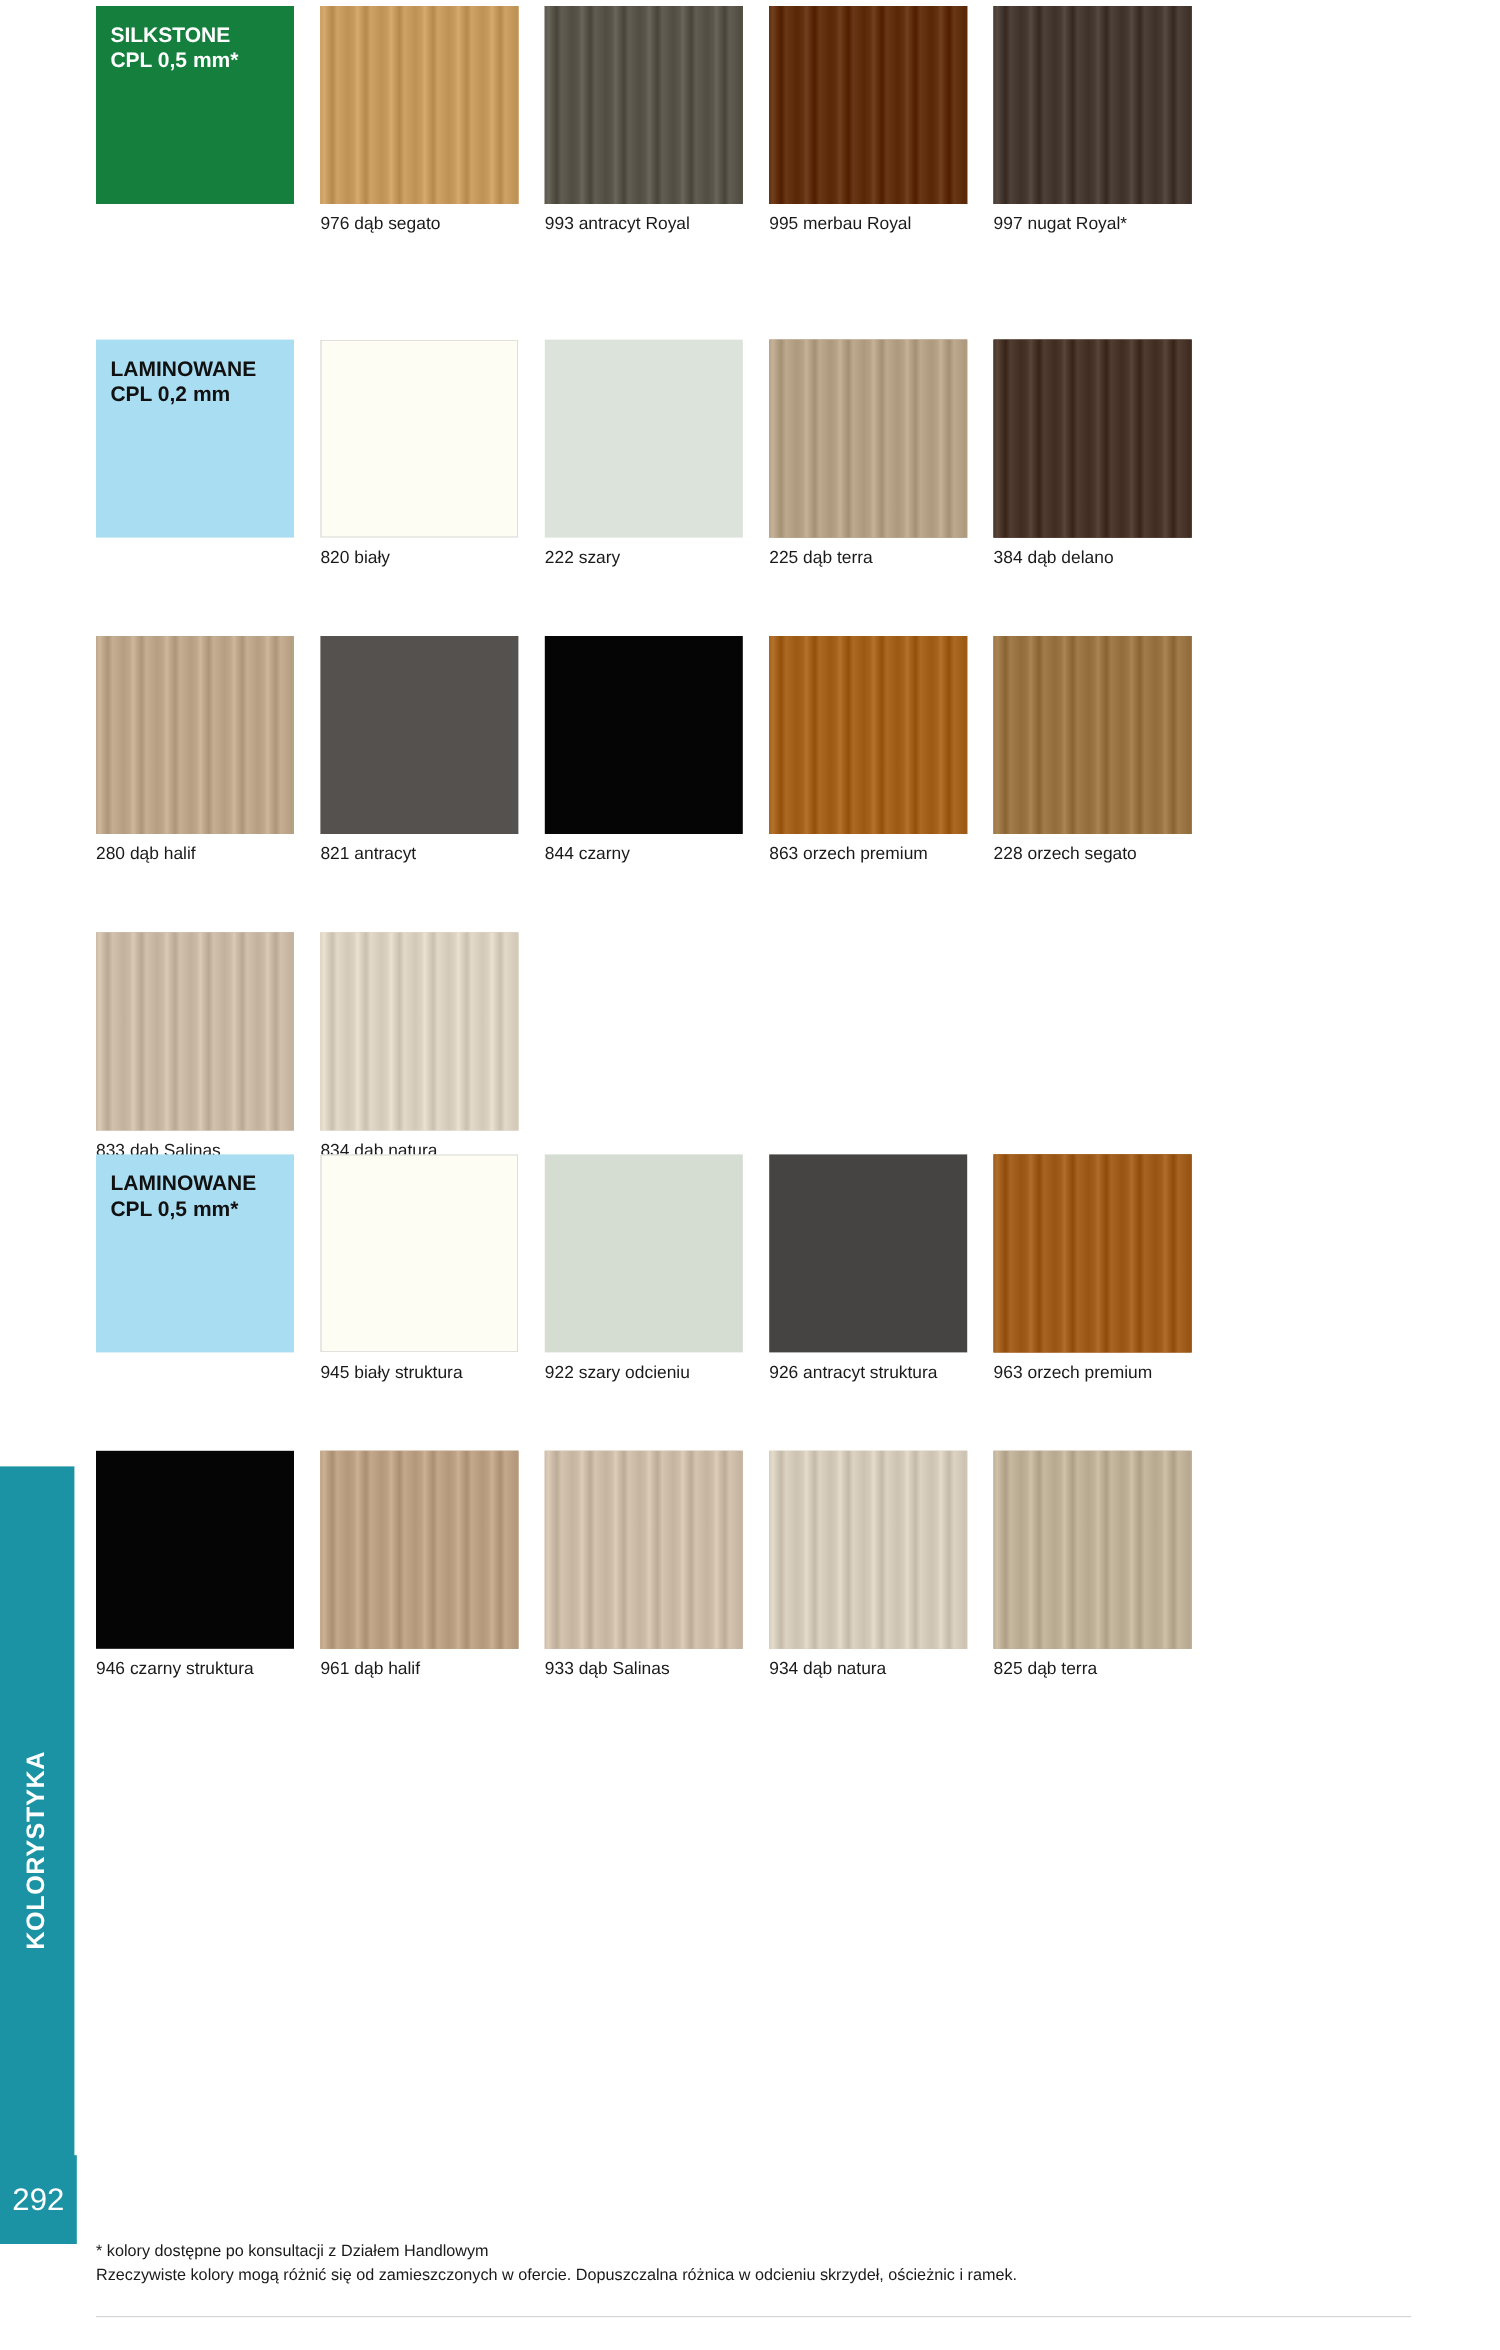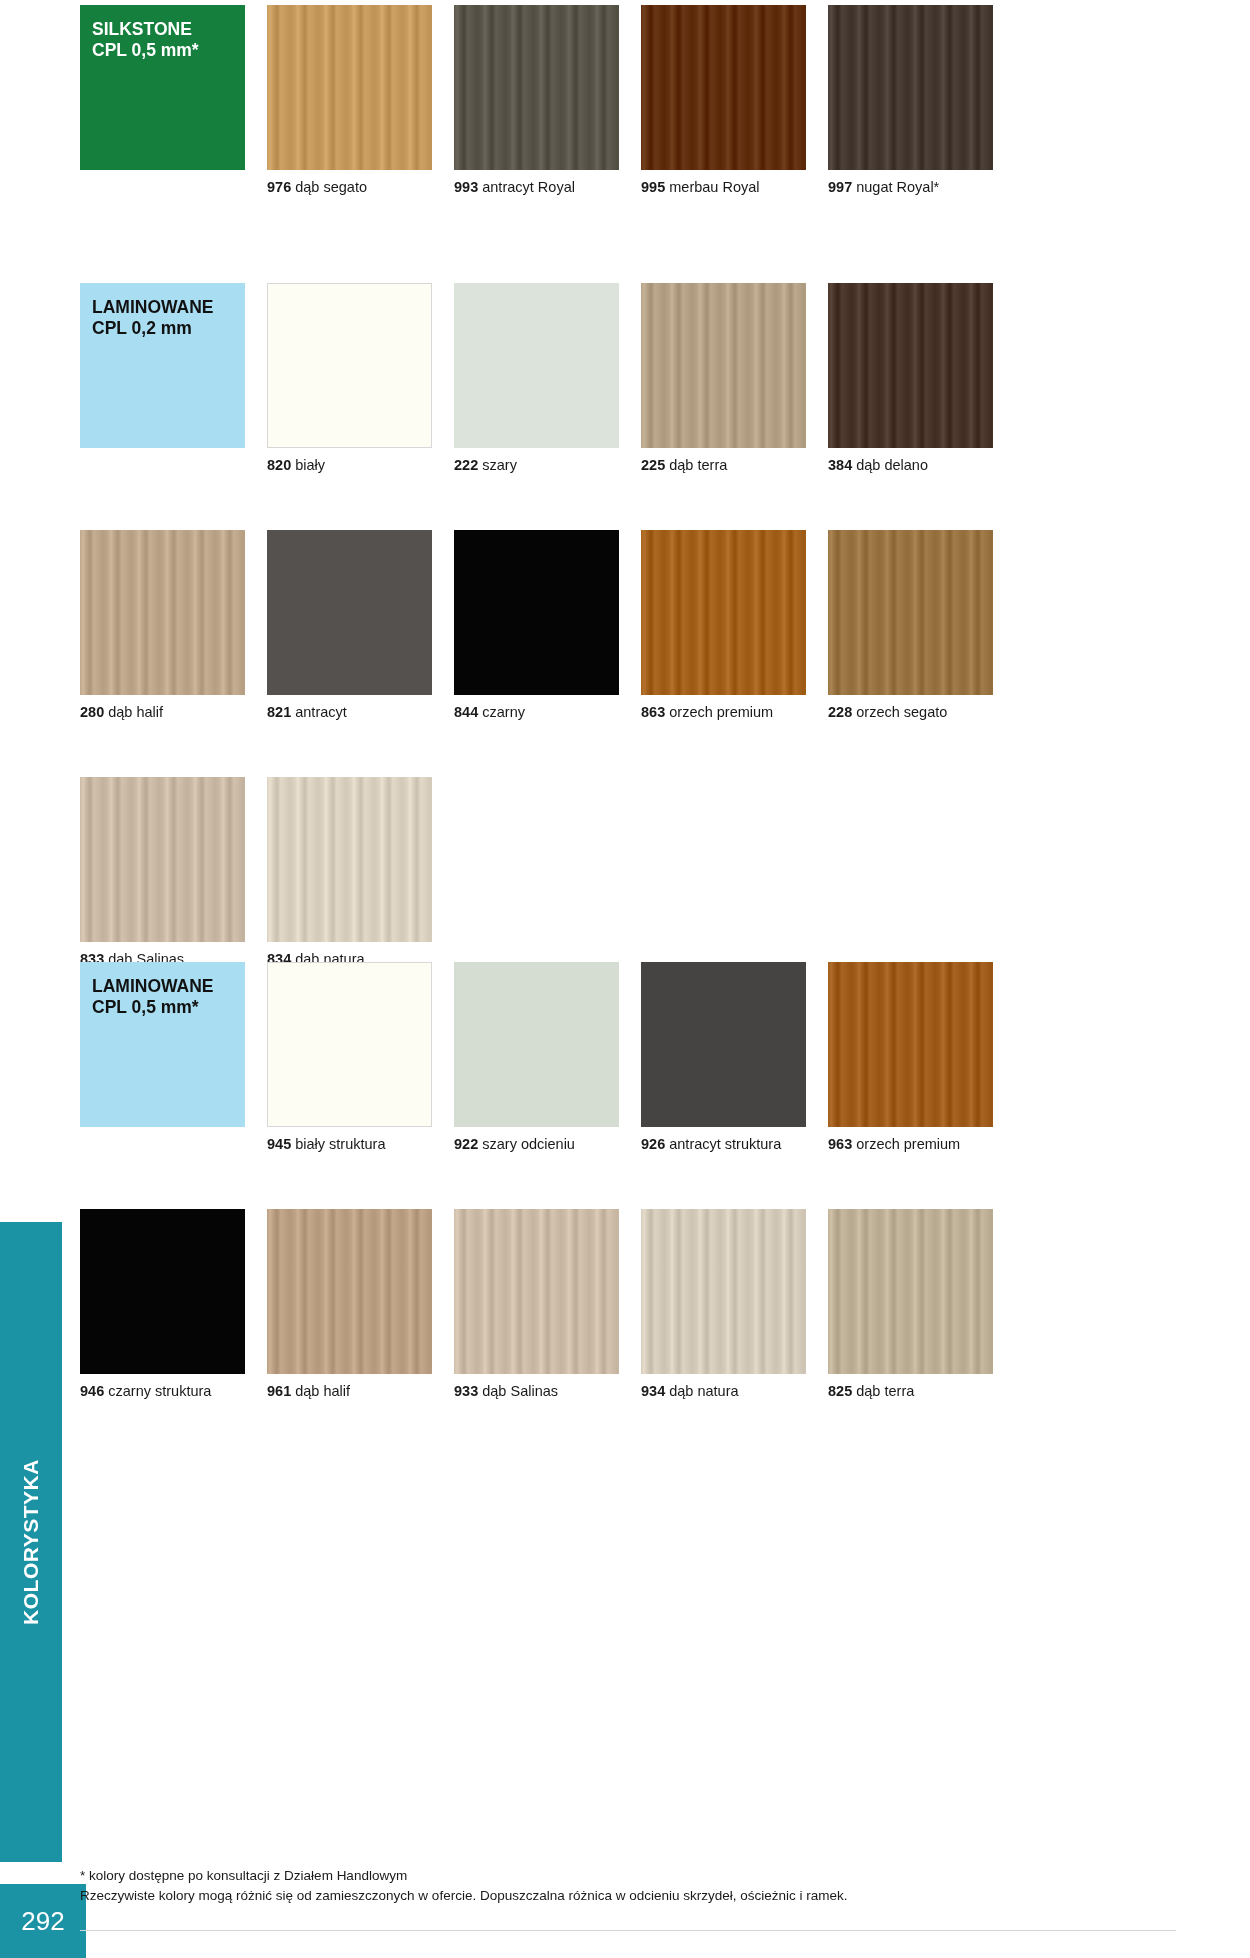--- a/index.html
+++ b/index.html
@@ -18,21 +18,21 @@
   }
   #side-tab-label{
     position:absolute;left:0;top:0;width:640px;height:62px;
     transform:rotate(-90deg);
     transform-origin:0 0;
     translate:0 640px;
     display:flex;align-items:center;justify-content:center;
     color:#ffffff;font-weight:bold;font-size:21px;letter-spacing:0.5px;
   }
   #page-num-box{
-    position:absolute;left:0;top:1884px;width:86px;height:74px;
+    position:absolute;left:0;top:1796px;width:64px;height:74px;
     background:#1b93a4;
     display:flex;align-items:center;justify-content:center;
     color:#ffffff;font-size:26px;
   }
 
   
   .section{position:absolute;left:80px;}
   .cell{
     position:absolute;
     width:165px;
@@ -53,21 +53,21 @@
     font-size:17.5px;
     line-height:1.18;
   }
   .label{
     display:block;
     margin-top:9px;
     font-size:14.5px;
     color:#1a1a1a;
     white-space:nowrap;
   }
-  .label b{font-weight:bold;}
+  .label b{font-weight:normal;}
 
   
   #footer{
     position:absolute;left:80px;top:1866px;width:1100px;
     font-size:13.5px;line-height:1.45;color:#1a1a1a;
   }
   #footer-rule{
     position:absolute;left:80px;top:1930px;width:1096px;height:1px;
     background:#d5d5d5;
   }

